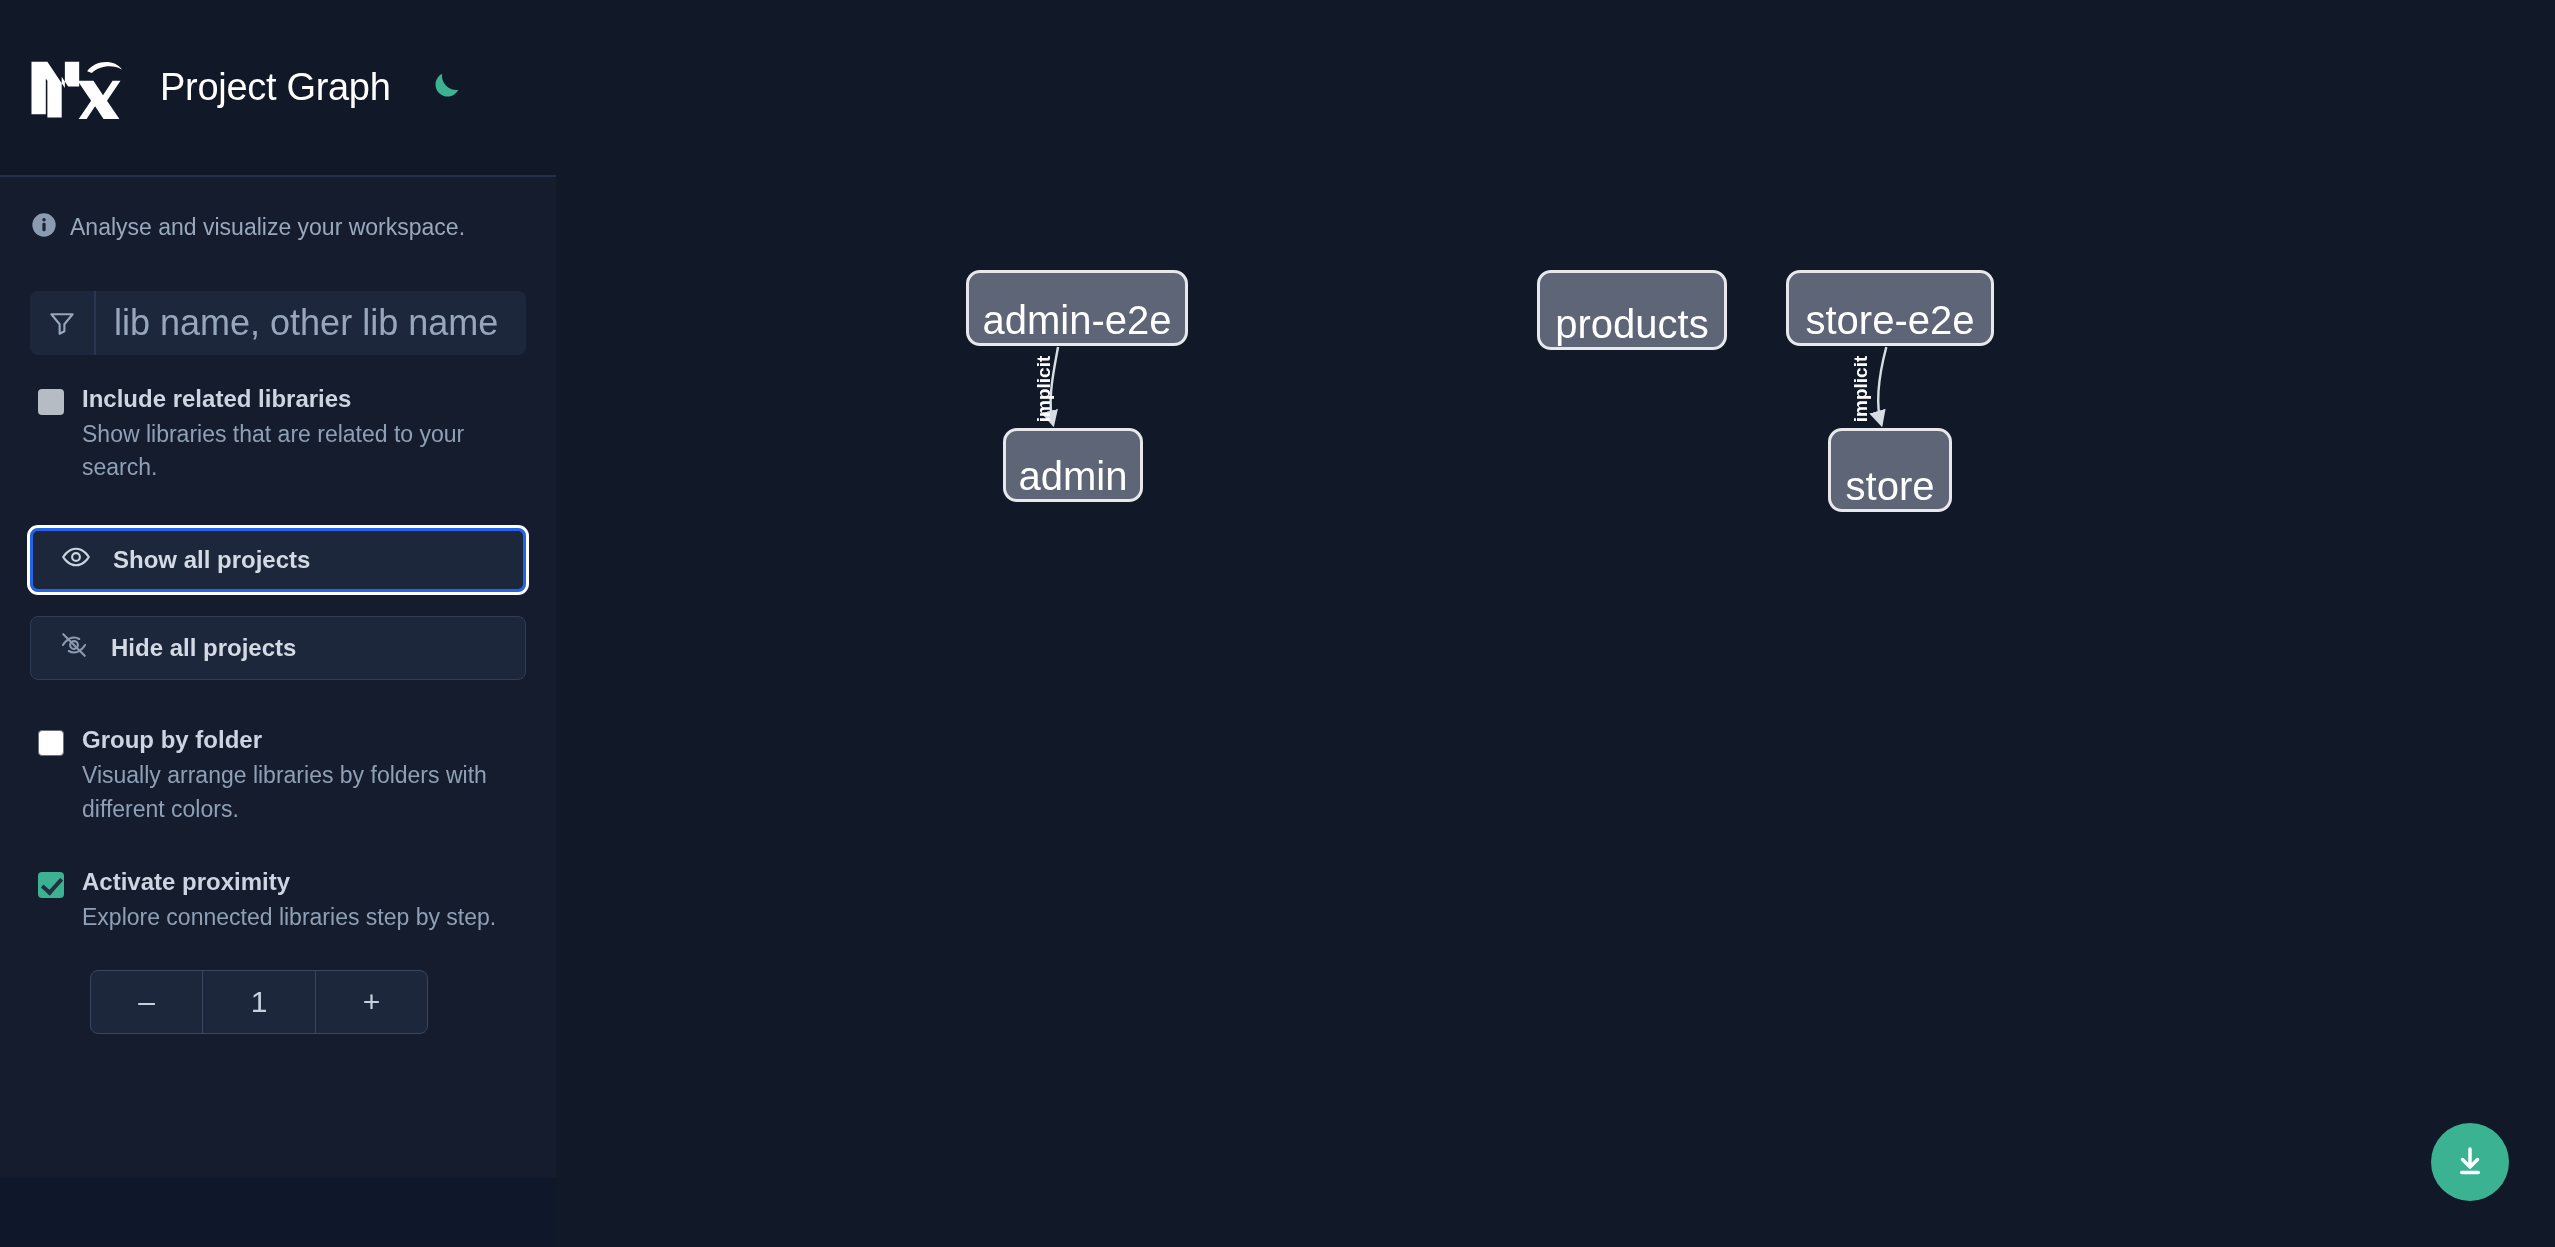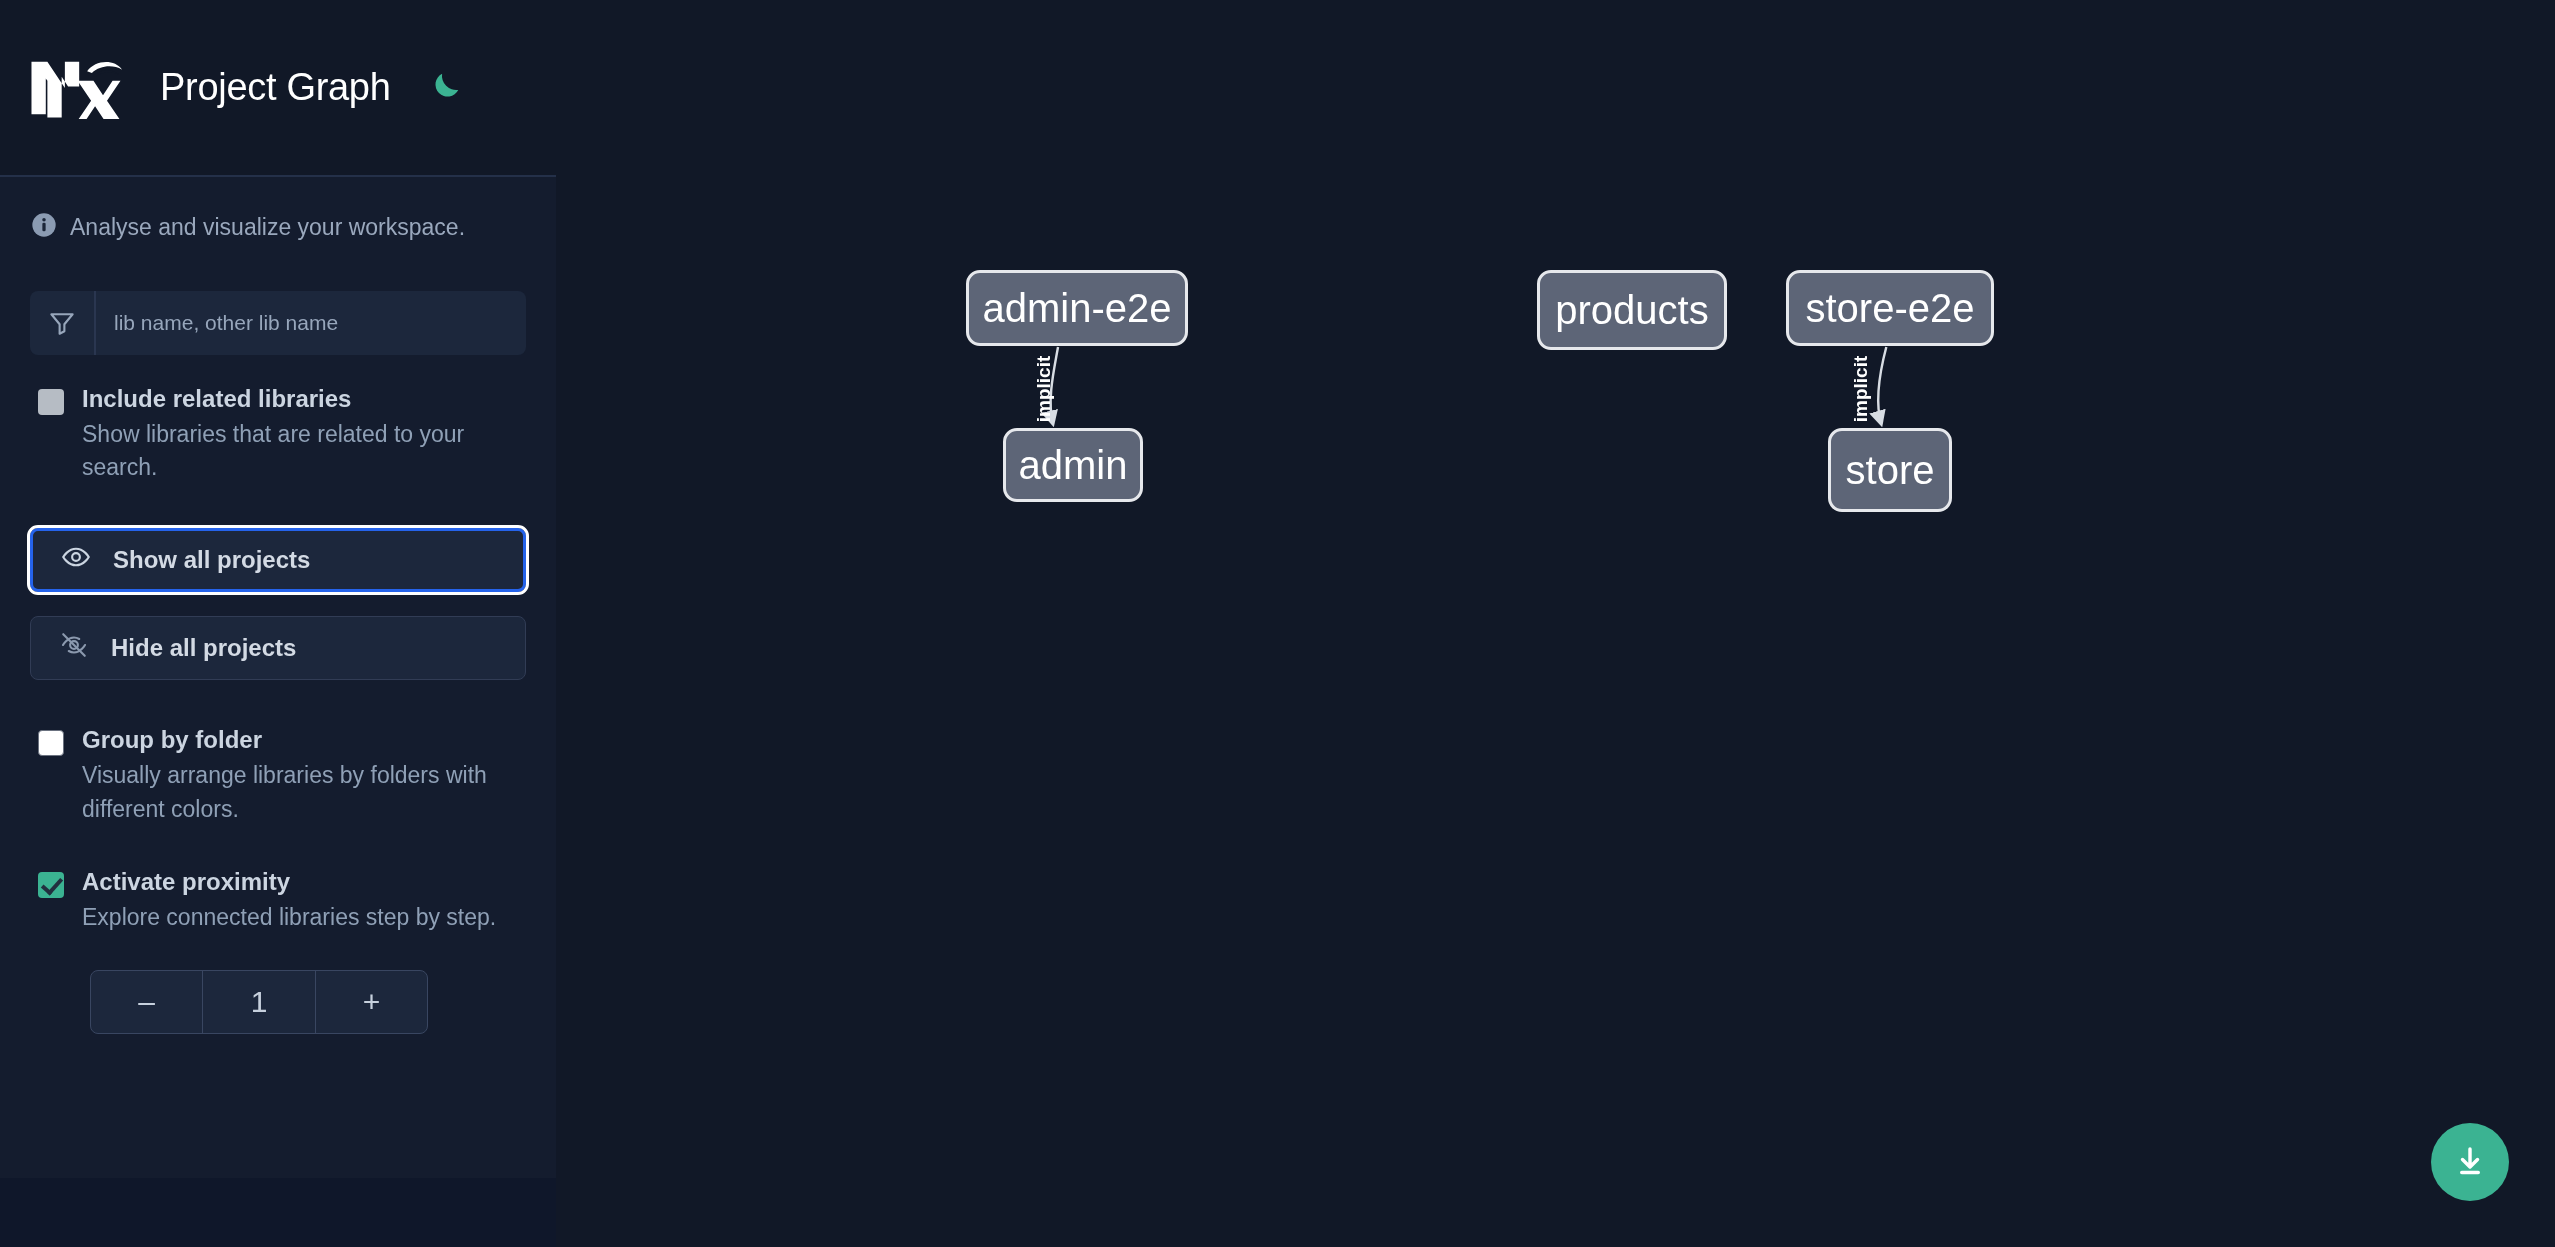--- a/index.html
+++ b/index.html
@@ -82,21 +82,21 @@
     border-right: 2px solid #2a3650;
     flex: 0 0 66px;
   }
   .search-input {
     flex: 1;
     background: transparent;
     border: none;
     outline: none;
     color: #c3cddc;
     font-family: "Liberation Sans", sans-serif;
-    font-size: 21px;
+    font-size: 36px;
     padding-left: 18px;
   }
   .search-input::placeholder { color: #97a6bb; opacity: 1; }
 
   .opt-block { padding: 0 38px; margin-top: 30px; }
   .opt-row { display: flex; align-items: flex-start; gap: 18px; }
   .chk {
     flex: 0 0 auto;
     width: 26px; height: 26px;
     border-radius: 4px;
@@ -179,21 +179,21 @@
     height: 1247px;
     background: #111827;
     overflow: hidden;
   }
   .node {
     position: absolute;
     background: #5d6577;
     border: 3px solid #e6e8ec;
     border-radius: 14px;
     display: flex;
-    align-items: center;
+    align-items: flex-end;
     justify-content: center;
     color: #ffffff;
     font-size: 40px;
     font-weight: 400;
     cursor: pointer;
     white-space: nowrap;
   }
   .edge-svg {
     position: absolute;
     left: 0; top: 0;

